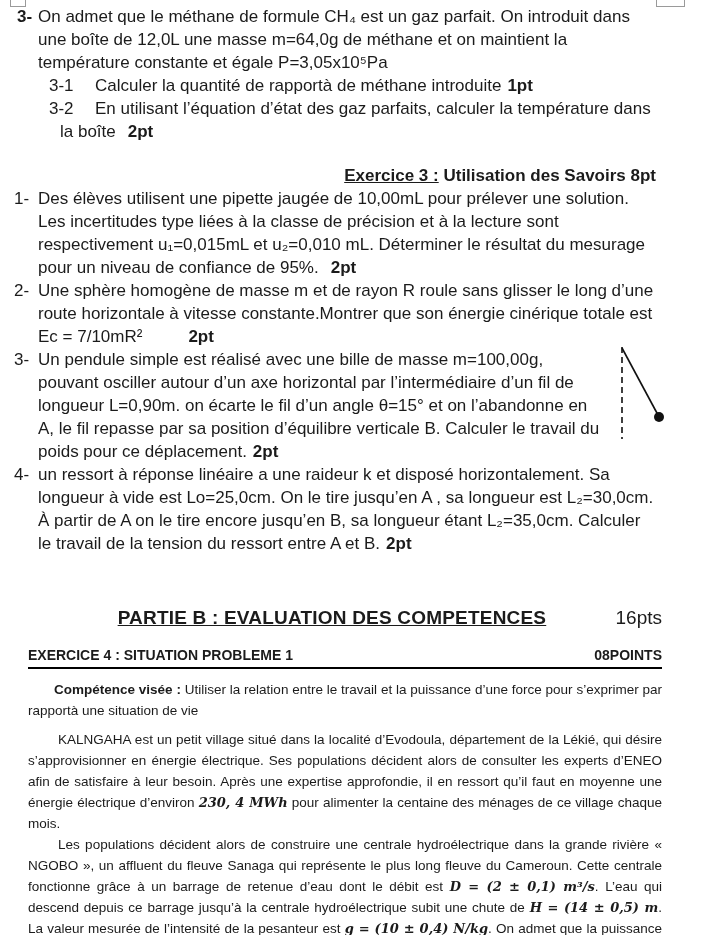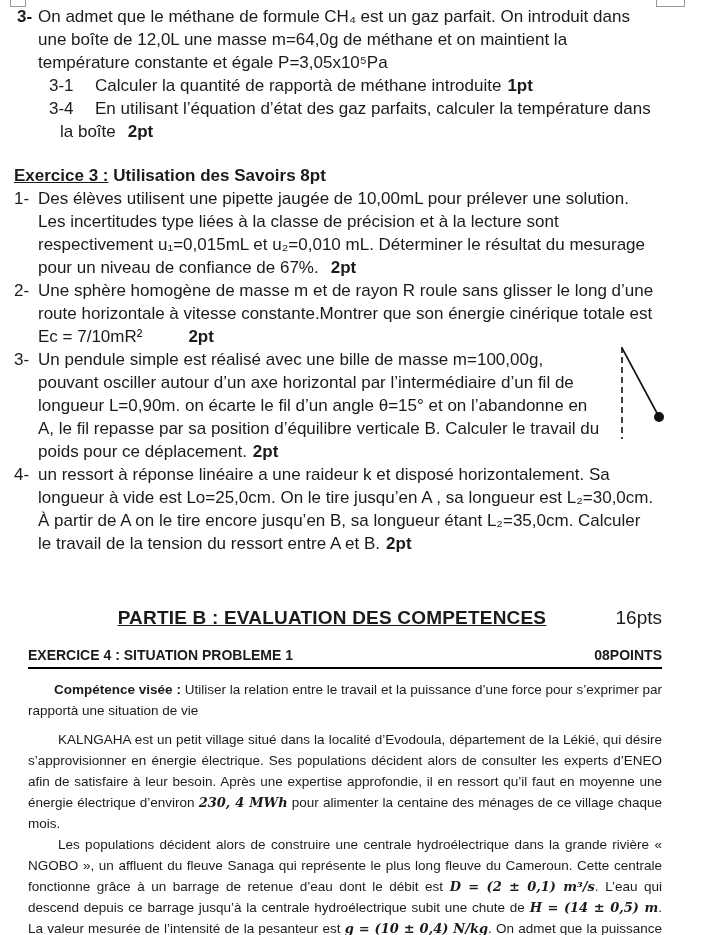--- a/index.html
+++ b/index.html
@@ -14,21 +14,21 @@
   .art{position:absolute;top:-1px;height:7px;background:#fff;border:1px solid #9a9a9a;border-top:none;}
   .art-left{left:10px;width:14px;}
   .art-right{left:656px;width:27px;}
 
   
   .sec-top{padding:5px 64px 0 14px;font-size:17px;line-height:23px;height:573px;box-sizing:border-box;}
   .q3main{position:relative;padding-left:24px;}
   .q3main .marker{position:absolute;left:3px;font-weight:bold;}
   .sub{position:relative;padding-left:46px;text-indent:35px;}
   .sub .marker{position:absolute;left:0;}
-  .ex3-title{margin-top:21px;font-weight:bold;}
+  .ex3-title{margin-top:21px;font-weight:bold;text-align:right;}
   .ex3-title .lbl{text-decoration:underline;}
   .itm{position:relative;padding-left:24px;}
   .itm .marker{position:absolute;left:0;}
   .itm3{padding-right:56px;}
   .pts{font-weight:bold;}
   .pts-sp1{margin-left:6px;}
   .pts-sp2{margin-left:12px;}
   .pts-gap{margin-left:46px;}
 
   .diagram{position:absolute;right:-14px;top:-3px;width:62px;height:98px;}
@@ -59,30 +59,30 @@
 
     <div class="q3main">
       <span class="marker">3-</span><span>On admet que le méthane de formule CH₄ est un gaz parfait. On introduit dans une boîte de 12,0L une masse m=64,0g de méthane et on maintient la température constante et égale P=3,05x10⁵Pa</span>
     </div>
 
     <div class="sub">
       <span class="marker">3-1</span><span>Calculer la quantité de rapportà de méthane introduite</span><span class="pts pts-sp1">1pt</span>
     </div>
 
     <div class="sub">
-      <span class="marker">3-4</span><span>En utilisant l’équation d’état des gaz parfaits, calculer la température dans la boîte</span><span class="pts pts-sp2">2pt</span>
+      <span class="marker">3-2</span><span>En utilisant l’équation d’état des gaz parfaits, calculer la température dans la boîte</span><span class="pts pts-sp2">2pt</span>
     </div>
 
     <div class="ex3-title">
       <span class="lbl">Exercice 3 :</span>
       <span>Utilisation des Savoirs 8pt</span>
     </div>
 
     <div class="itm">
-      <span class="marker">1-</span><span>Des élèves utilisent une pipette jaugée de 10,00mL pour prélever une solution. Les incertitudes type liées à la classe de précision et à la lecture sont respectivement u₁=0,015mL et u₂=0,010 mL. Déterminer le résultat du mesurage pour un niveau de confiance de 67%.</span><span class="pts pts-sp2">2pt</span>
+      <span class="marker">1-</span><span>Des élèves utilisent une pipette jaugée de 10,00mL pour prélever une solution. Les incertitudes type liées à la classe de précision et à la lecture sont respectivement u₁=0,015mL et u₂=0,010 mL. Déterminer le résultat du mesurage pour un niveau de confiance de 95%.</span><span class="pts pts-sp2">2pt</span>
     </div>
 
     <div class="itm">
       <span class="marker">2-</span><span>Une sphère homogène de masse m et de rayon R roule sans glisser le long d’une route horizontale à vitesse constante.Montrer que son énergie cinérique totale est Ec = 7/10mR²</span><span class="pts pts-gap">2pt</span>
     </div>
 
     <div class="itm itm3">
       <span class="marker">3-</span><span>Un pendule simple est réalisé avec une bille de masse m=100,00g, pouvant osciller autour d’un axe horizontal par l’intermédiaire d’un fil de longueur L=0,90m. on écarte le fil d’un angle θ=15° et on l’abandonne en A, le fil repasse par sa position d’équilibre verticale B. Calculer le travail du poids pour ce déplacement.</span><span class="pts pts-sp1">2pt</span>
       <svg class="diagram" viewBox="0 0 62 98" xmlns="http://www.w3.org/2000/svg">
         <line x1="14" y1="2" x2="14" y2="94" stroke="#111" stroke-width="1.6" stroke-dasharray="6,4"></line>

